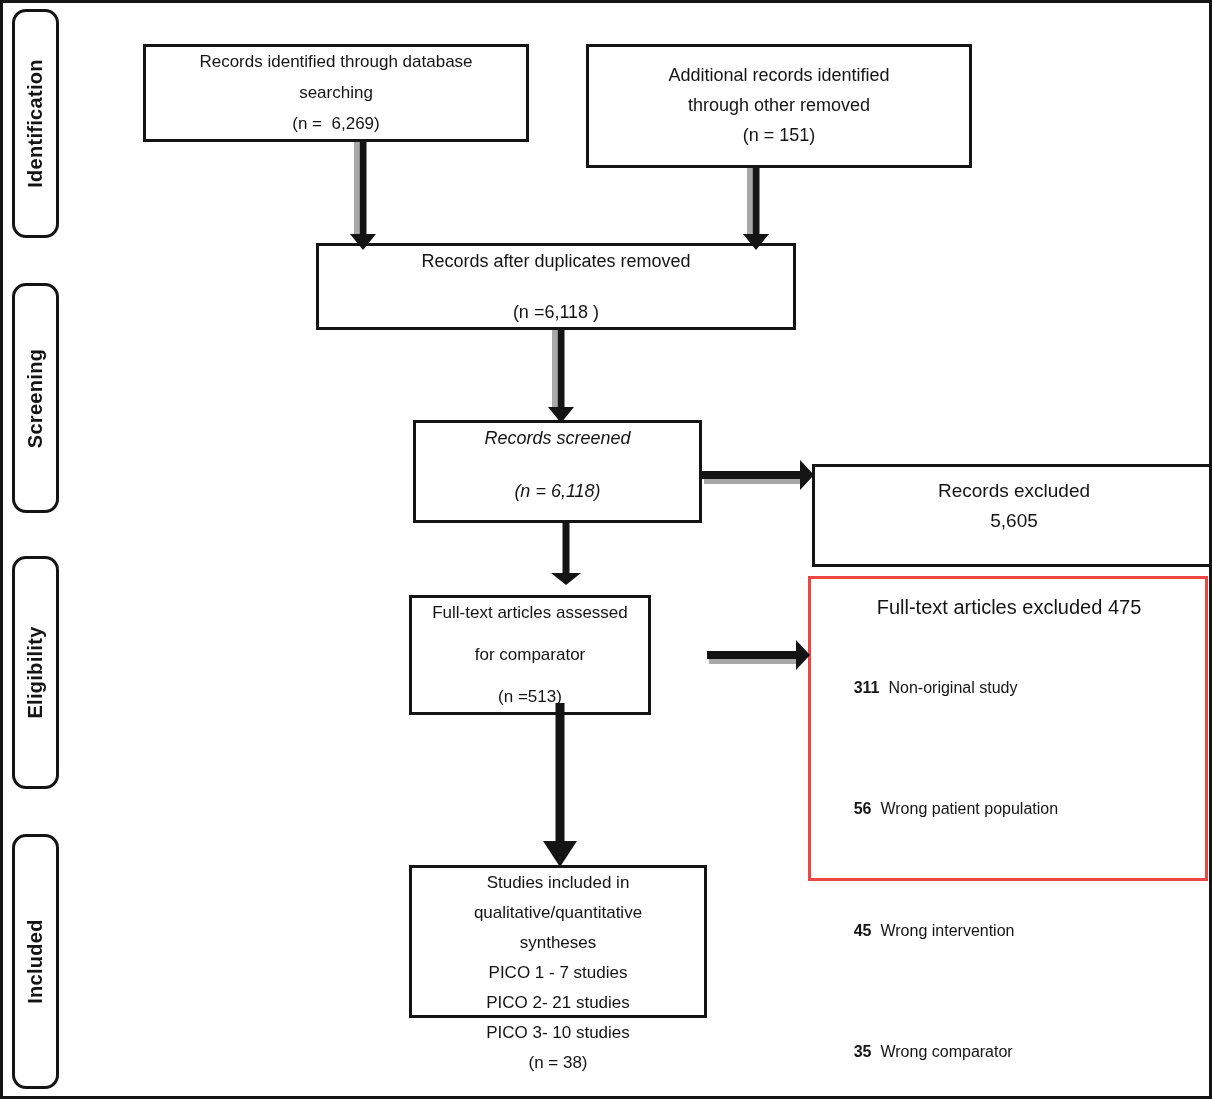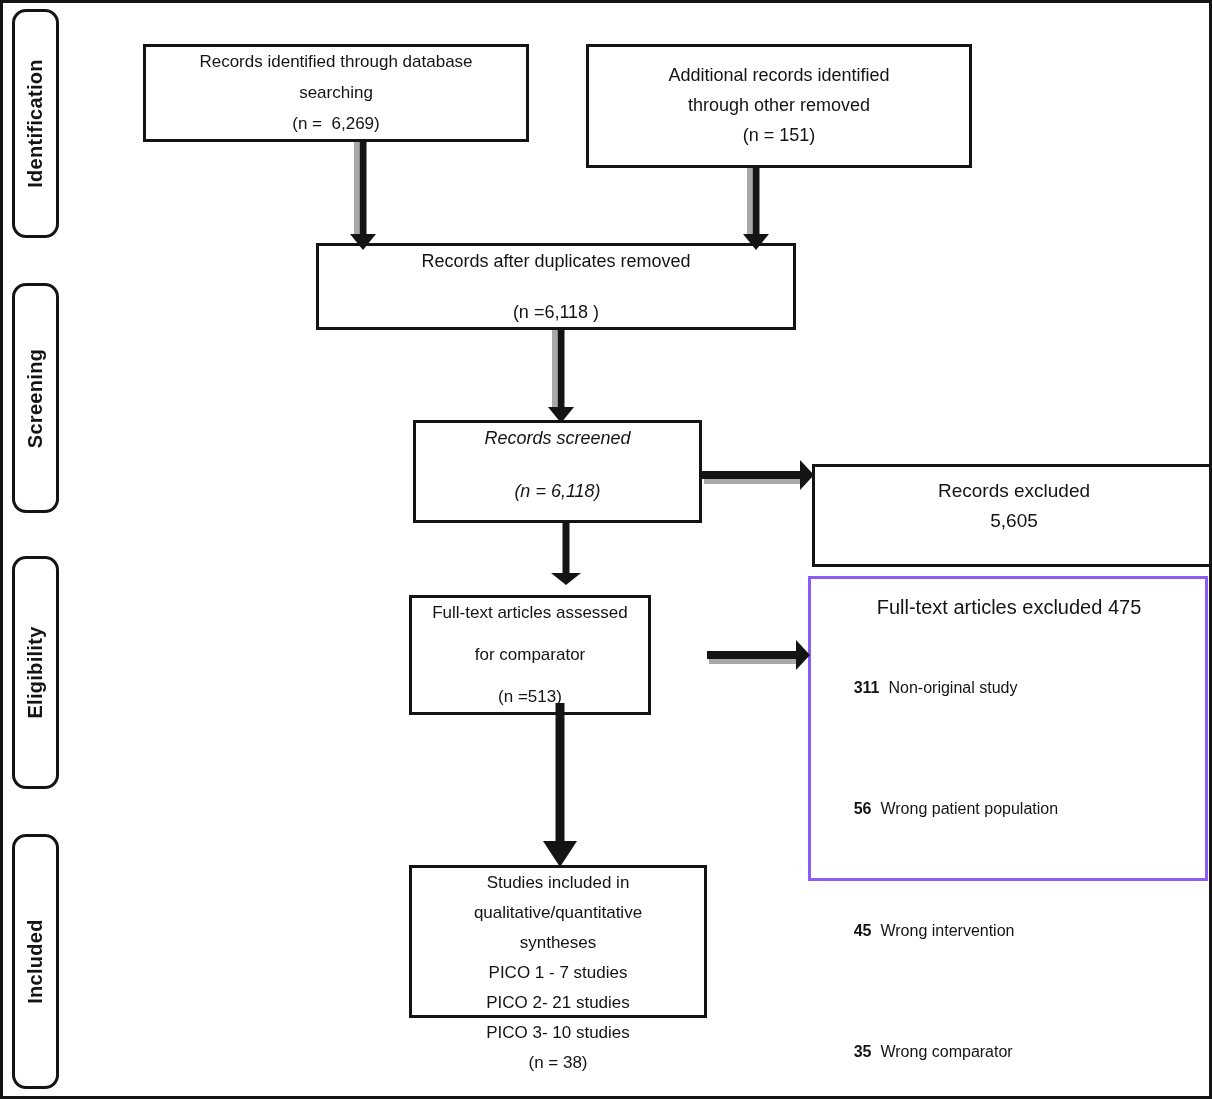--- a/index.html
+++ b/index.html
@@ -54,21 +54,21 @@
   }
   .fbox.top-align { justify-content: flex-start; }
 
   .fs17 { font-size: 17px; }
   .fs18 { font-size: 18px; }
   .fs19 { font-size: 19px; }
 
   
   .exbox {
     position: absolute;
-    border: 3px solid #8b5cf6;
+    border: 3px solid #ef4444;
     background: #ffffff;
     padding: 12px 14px 10px 16px;
   }
   .exbox .ex-title {
     text-align: center;
     font-size: 20px;
     line-height: 32px;
     margin-bottom: 4px;
     white-space: pre-wrap;
   }

